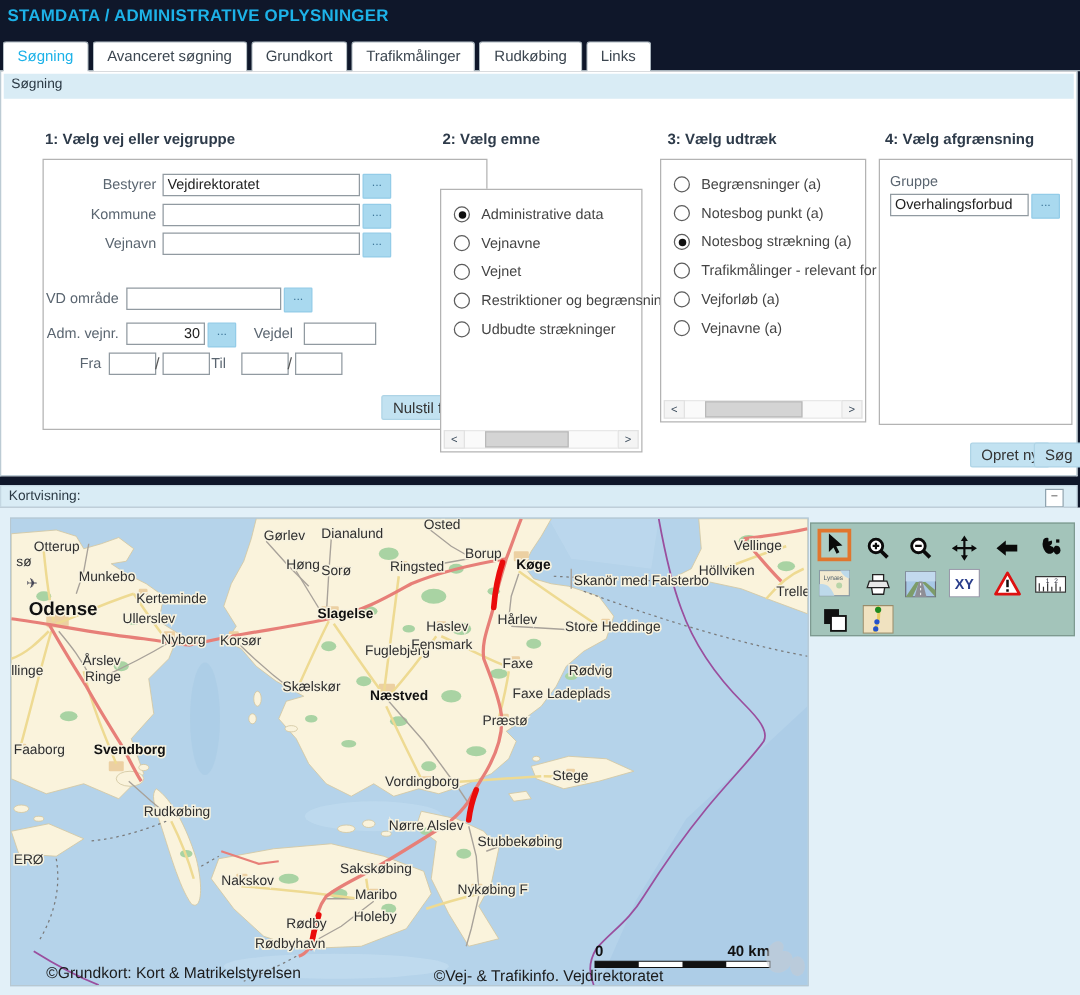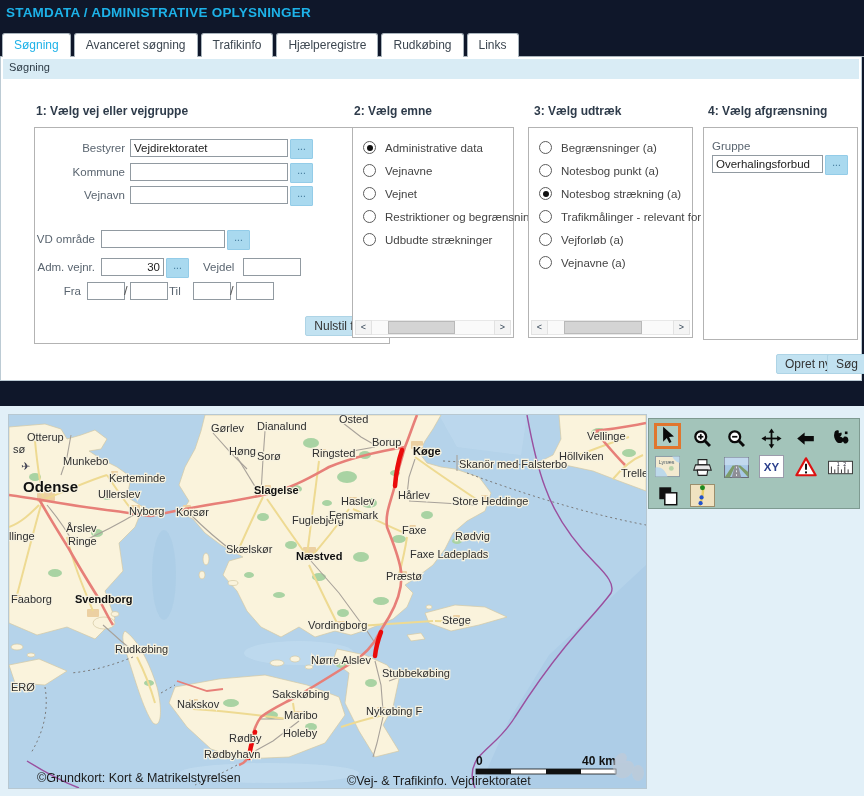--- a/index.html
+++ b/index.html
@@ -50,21 +50,21 @@
   .tbtn{position:absolute;width:27px;height:26px;display:flex;align-items:flex-end;justify-content:center;cursor:pointer;box-sizing:border-box;}
   .tbtn.sel{border:3px solid #e0762e;background:#aecdc4;}
   .tbtn span{display:flex;}
 </style>
 </head>
 <body>
 
 <div id="app">
 
   <div id="page-title">STAMDATA / ADMINISTRATIVE OPLYSNINGER</div>
-  <div id="tabbar"><div class="tab active">Søgning</div><div class="tab">Avanceret søgning</div><div class="tab">Trafikinfo</div><div class="tab">Hjælperegistre</div><div class="tab">Rudkøbing</div><div class="tab">Links</div></div>
+  <div id="tabbar"><div class="tab active">Søgning</div><div class="tab">Avanceret søgning</div><div class="tab">Grundkort</div><div class="tab">Trafikmålinger</div><div class="tab">Rudkøbing</div><div class="tab">Links</div></div>
 
   <div id="search-container">
     <div id="search-header">Søgning</div>
 
     <div class="panel-title" style="left:35px;">1: Vælg vej eller vejgruppe</div>
     <div class="panel-title" style="left:353px;">2: Vælg emne</div>
     <div class="panel-title" style="left:533px;">3: Vælg udtræk</div>
     <div class="panel-title" style="left:707px;">4: Vælg afgrænsning</div>
 
     <div class="panel-box" style="left:33px;width:356px;height:217px;">
@@ -95,21 +95,21 @@
       <div class="slash" style="left:89px;top:155px;">/</div>
       <input class="tinput" style="left: 95px; top: 154px; width: 30px;" value="">
       <div class="flabel" style="left:134px;width:20px;top:157px;text-align:left;">Til</div>
       <input class="tinput" style="left: 158px; top: 154px; width: 30px;" value="">
       <div class="slash" style="left:195px;top:155px;">/</div>
       <input class="tinput" style="left: 201px; top: 154px; width: 30px;" value="">
 
       <div class="btn" style="right:7px;bottom:7px;margin-left:44px;">Nulstil filter</div>
     </div>
 
-    <div class="panel-box" style="left:351px;width:162px;height:211px;">
+    <div class="panel-box" style="left:351px;width:162px;height:211px;margin-top:24px;">
       <ul class="radiolist" id="panel2-options">
           <li>
             <span class="radio checked"></span>
             <span class="rlabel">Administrative data</span>
           </li>
           <li>
             <span class="radio"></span>
             <span class="rlabel">Vejnavne</span>
           </li>
           <li>
@@ -173,20 +173,24 @@
     <div class="panel-box" style="left:702px;width:155px;height:213px;">
       <div class="flabel" style="left:8px;top:12px;width:60px;text-align:left;">Gruppe</div>
       <input class="tinput" style="left: 8px; top: 27px; width: 103px;" value="Overhalingsforbud">
       <div class="browse" style="left:121px;top:27px;">...</div>
     </div>
 
     <div class="btn" style="left:775px;top:297px;">Opret ny</div>
     <div class="btn" style="left:826px;top:297px;">Søg</div>
   </div>
 
+  <div id="map-header">
+    <span>Kortvisning:</span>
+    <div id="map-collapse">−</div>
+  </div>
 
   <div id="map-region">
 
     <svg id="map-svg" width="637" height="373" viewBox="0 0 637 373">
 
       <rect x="0" y="0" width="637" height="373" fill="#b5d3ea"></rect>
       <path d="M540,240 L637,150 L637,373 L470,373 L500,305 Z" fill="#adcde7"></path>
       <path d="M430,0 L518,0 L512,40 L448,32 Z" fill="#c0daee" opacity="0.6"></path>
       <ellipse cx="260" cy="358" rx="90" ry="10" fill="#c3ddf0" opacity="0.7"></ellipse>
       <ellipse cx="290" cy="238" rx="55" ry="12" fill="#c3ddf0" opacity="0.6"></ellipse>

